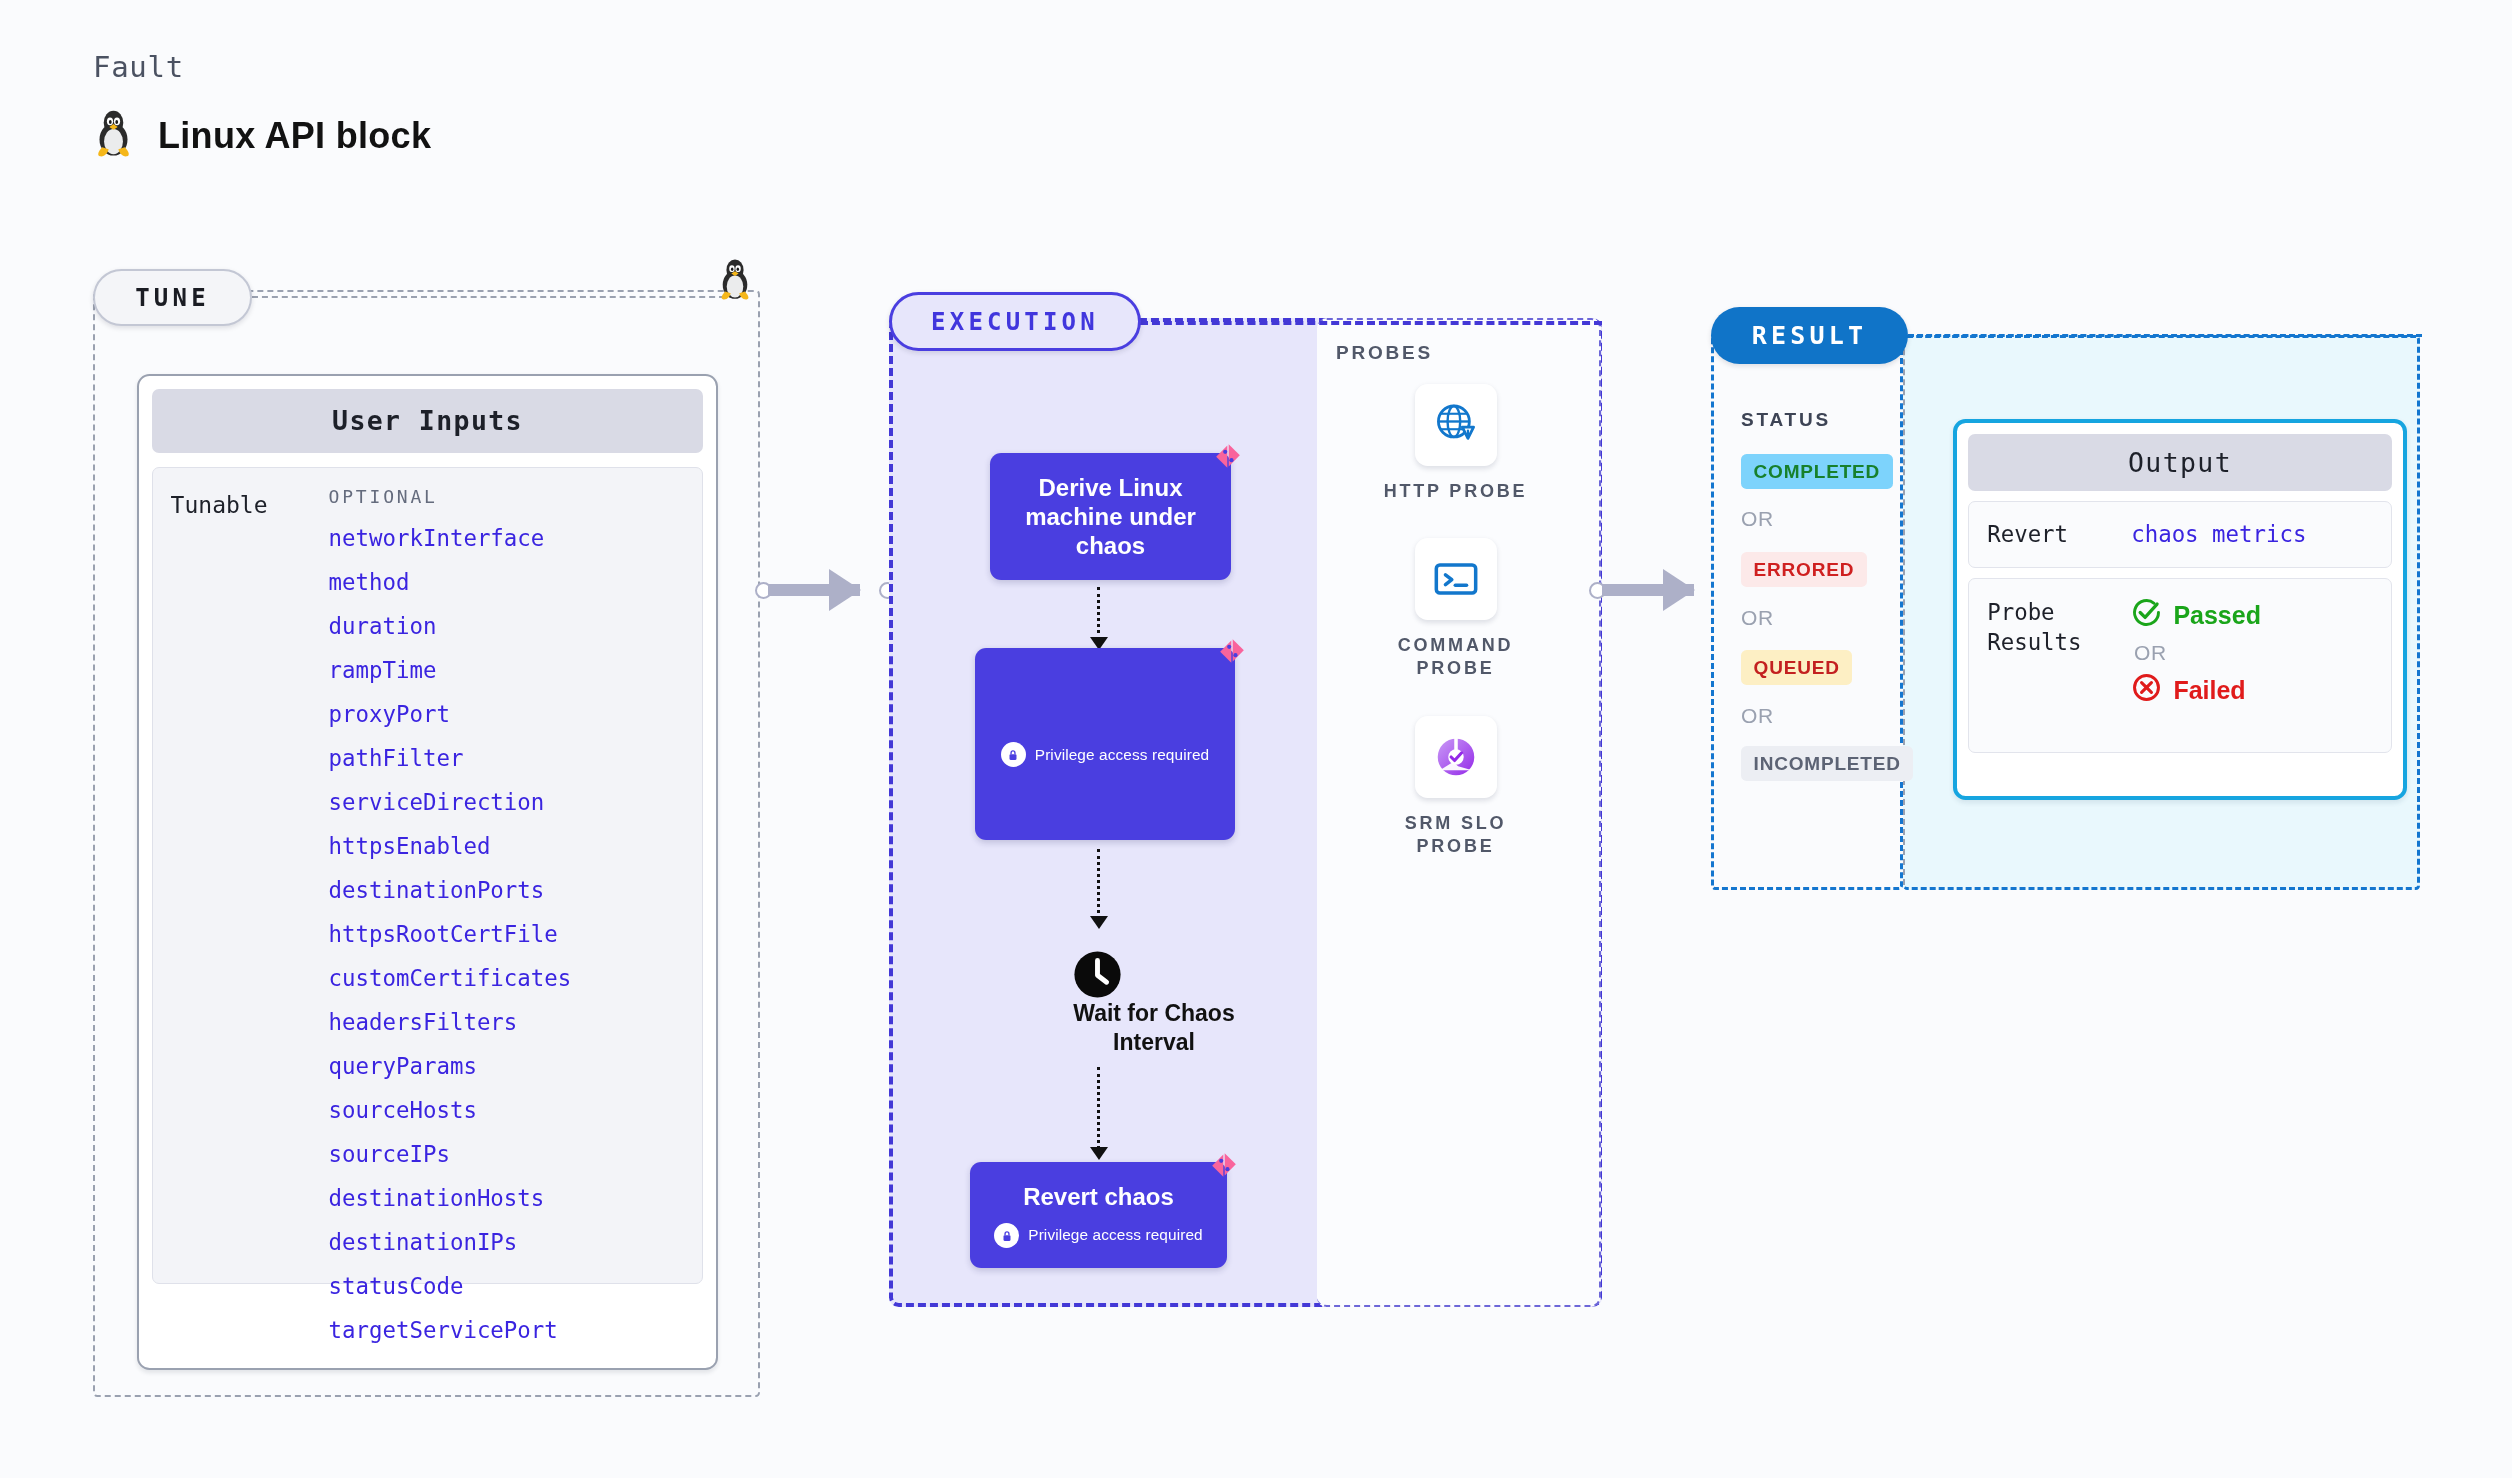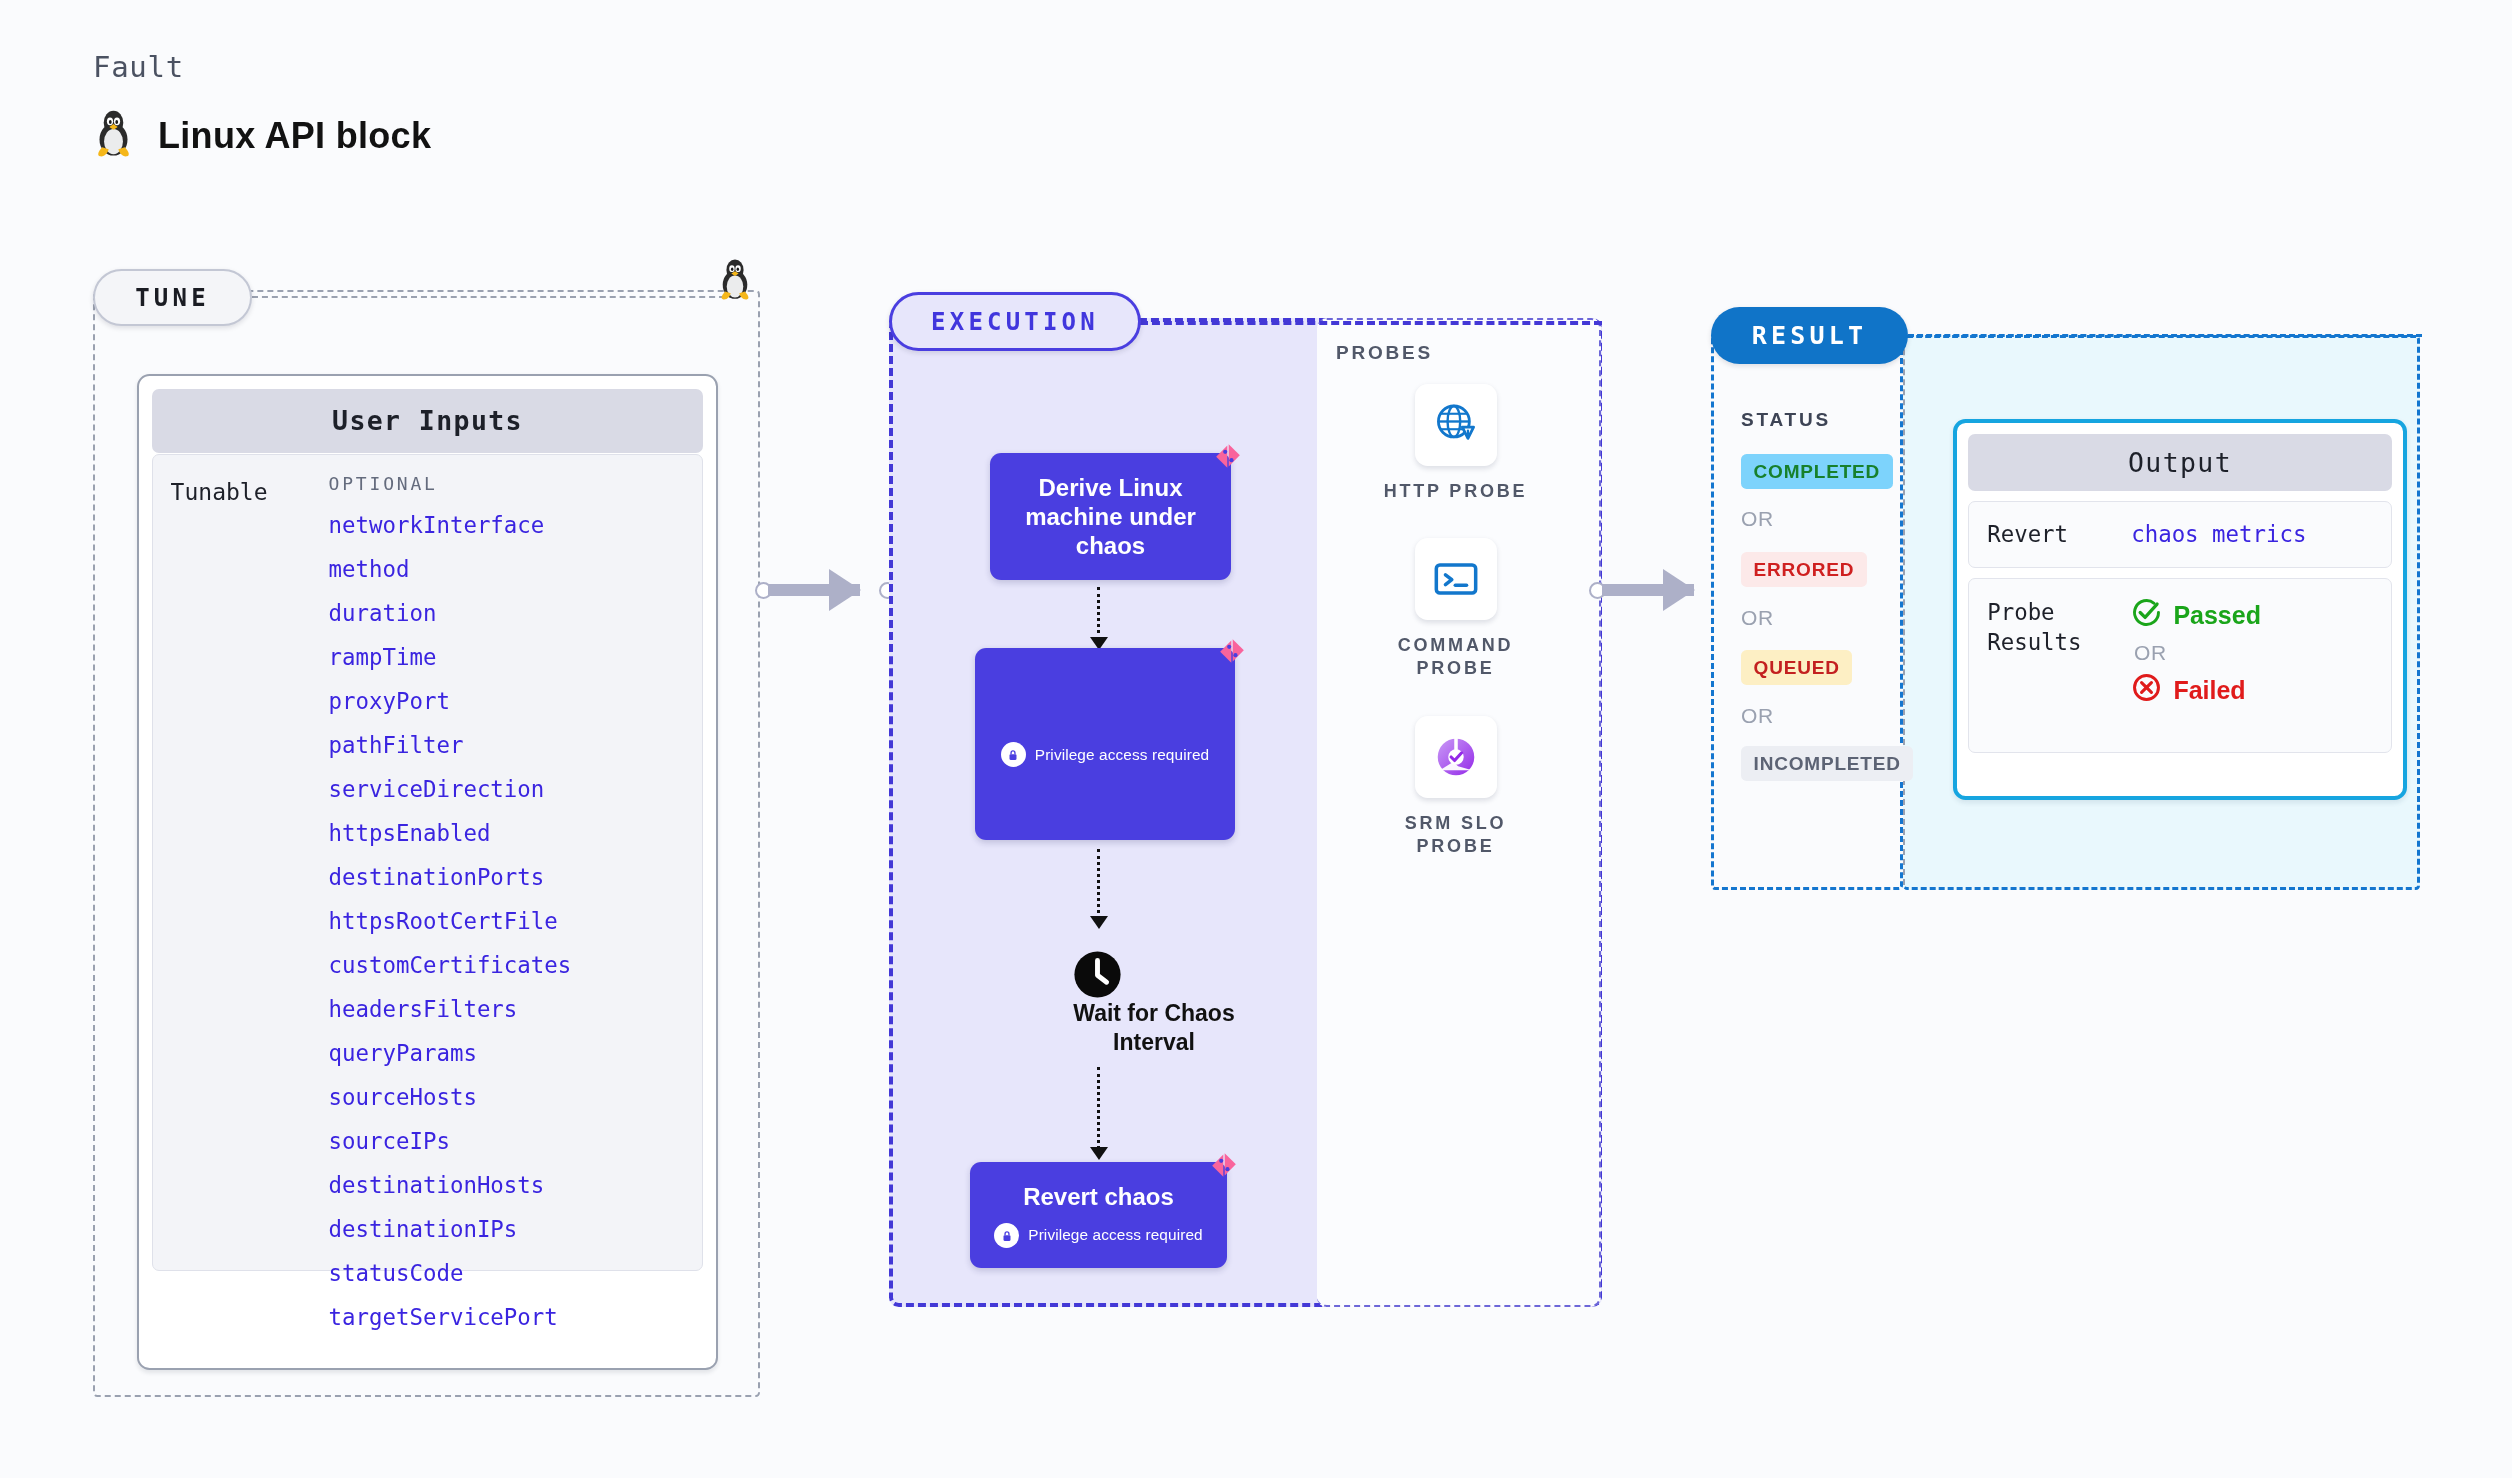--- a/index.html
+++ b/index.html
@@ -86,21 +86,21 @@
     box-sizing:border-box;padding:12.6px;
     box-shadow:0 2.1px 4.2px rgba(20,25,45,.10);
   }
   #user-inputs-header{
     height:64px;background:#d9dae5;border-radius:7px;
     display:flex;align-items:center;justify-content:center;
     font-family:"DejaVu Sans Mono","Liberation Mono",monospace;
     font-size:26.5px;font-weight:bold;color:#1d2029;letter-spacing:1.4px;
   }
   #tunable-body{
-    margin-top:1px;background:#f3f4f8;border:1.4px solid #dfe1ea;border-radius:7px;
+    margin-top:14px;background:#f3f4f8;border:1.4px solid #dfe1ea;border-radius:7px;
     height:817px;box-sizing:border-box;padding:15.4px 17px;position:relative;
   }
   #tunable-label{
     position:absolute;left:18px;top:24px;
     font-family:"DejaVu Sans Mono","Liberation Mono",monospace;
     font-size:23px;color:#1d2029;
   }
   #optional-col{position:absolute;left:176px;top:18px;}
   #optional-label{
     font-family:"DejaVu Sans Mono","Liberation Mono",monospace;

